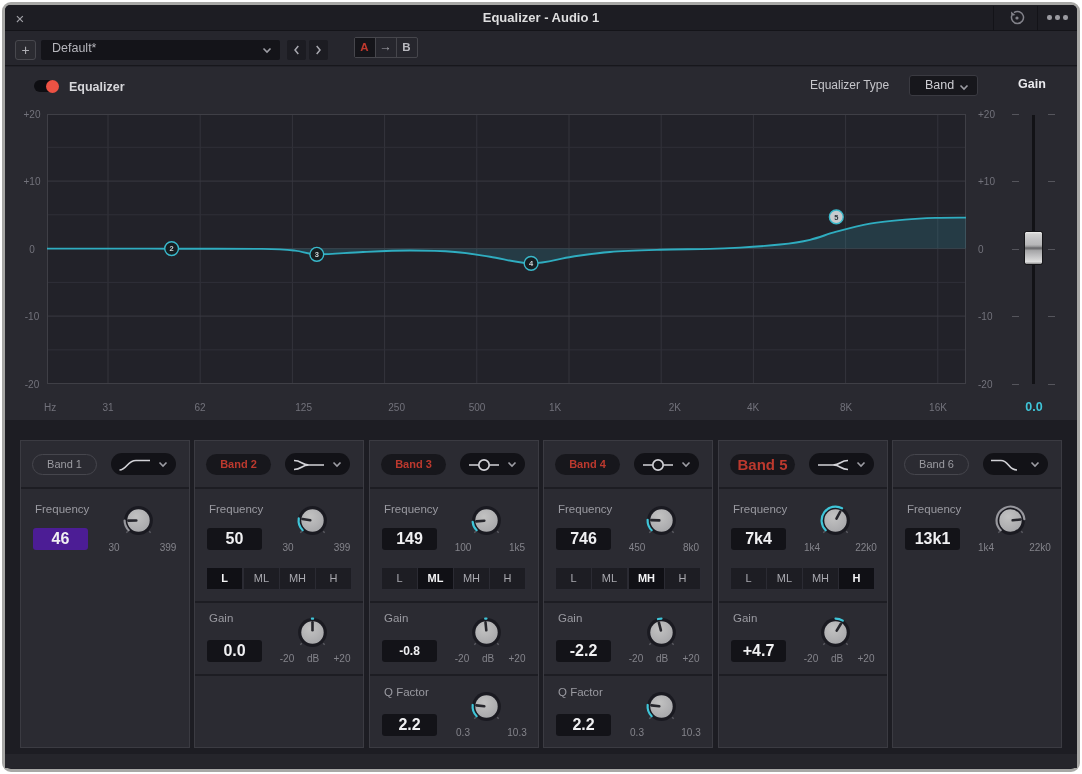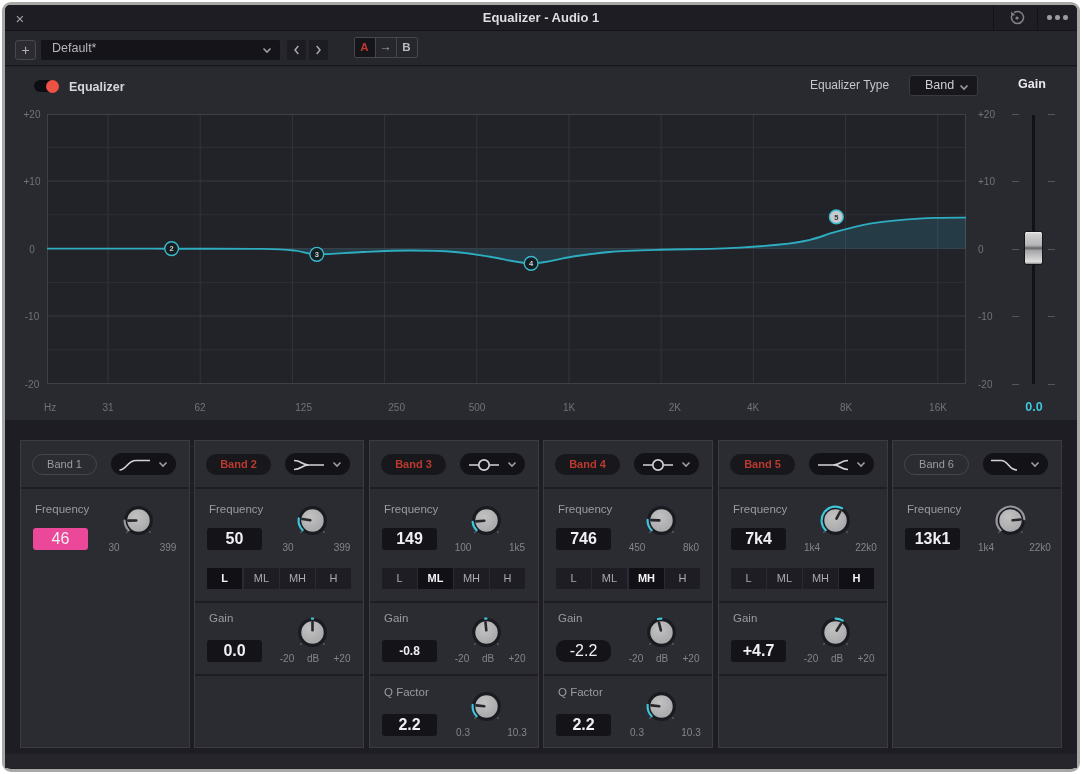--- a/index.html
+++ b/index.html
@@ -109,21 +109,21 @@
 <div class="lbl" style="left:12px;top:311px;width:40px;text-align:center">-10</div>
 <div class="lbl" style="left:978px;top:311px;width:30px">-10</div>
 <div class="lbl" style="left:12px;top:379px;width:40px;text-align:center">-20</div>
 <div class="lbl" style="left:978px;top:379px;width:30px">-20</div>
 <div class="lbl" style="left:44px;top:402px;width:20px">Hz</div>
 <div class="lbl" style="left:88px;top:402px;width:40px;text-align:center">31</div>
 <div class="lbl" style="left:180px;top:402px;width:40px;text-align:center">62</div>
 <div class="lbl" style="left:272px;top:402px;width:40px;text-align:right">125</div>
 <div class="lbl" style="left:365px;top:402px;width:40px;text-align:right">250</div>
 <div class="lbl" style="left:457px;top:402px;width:40px;text-align:center">500</div>
-<div class="lbl" style="left:549px;top:402px;width:40px;text-align:center">1K</div>
+<div class="lbl" style="left:549px;top:402px;width:40px;text-align:left">1K</div>
 <div class="lbl" style="left:641px;top:402px;width:40px;text-align:right">2K</div>
 <div class="lbl" style="left:733px;top:402px;width:40px;text-align:center">4K</div>
 <div class="lbl" style="left:826px;top:402px;width:40px;text-align:center">8K</div>
 <div class="lbl" style="left:918px;top:402px;width:40px;text-align:center">16K</div>
 <div class="abs" style="left:1032px;top:115px;width:3px;height:269px;background:#121216"></div>
 <div class="abs" style="left:1012px;top:114px;width:7px;height:1px;background:#55555c"></div>
 <div class="abs" style="left:1048px;top:114px;width:7px;height:1px;background:#55555c"></div>
 <div class="abs" style="left:1012px;top:181px;width:7px;height:1px;background:#55555c"></div>
 <div class="abs" style="left:1048px;top:181px;width:7px;height:1px;background:#55555c"></div>
 <div class="abs" style="left:1012px;top:249px;width:7px;height:1px;background:#55555c"></div>
@@ -143,21 +143,21 @@
 <div class="abs" style="left:111px;top:453px;width:65px;height:22px;background:#121217;border-radius:11px"></div>
 <svg class="abs" style="left:117px;top:458px" width="36" height="14" viewBox="0 0 36 14">
       <path d="M2.5,12 C10,12 10,2.5 19,2.5 L33,2.5" fill="none" stroke="#d2d2d7" stroke-width="1.6"></path>
     </svg>
 <div class="abs" style="left:158px;top:461px">
       <svg style="display:block" width="10" height="7" viewBox="0 0 10 7">
         <path d="M1.5,1.5 L5,5 L8.5,1.5" fill="none" stroke="#9d9da4" stroke-width="1.6"></path>
       </svg>
     </div>
 <div class="abs" style="left:35px;top:503px;color:#9a9aa1;font-size:11.5px">Frequency</div>
-<div class="abs" style="left:33px;top:528px;width:55px;height:22px;background:#ec4899;border-radius:3px;color:#f0f0f2;font-size:16px;font-weight:normal;text-align:center;line-height:22px">46</div>
+<div class="abs" style="left:33px;top:528px;width:55px;height:22px;background:#4c1d95;border-radius:3px;color:#f0f0f2;font-size:16px;font-weight:bold;text-align:center;line-height:22px">46</div>
 <svg style="position:absolute;left:120px;top:502px" width="37" height="37" viewBox="0 0 37 37">
       <line x1="6.3" y1="30.7" x2="7.8" y2="29.2" stroke="#5b5b62" stroke-width="1.4"></line>
       <line x1="30.7" y1="30.7" x2="29.2" y2="29.2" stroke="#5b5b62" stroke-width="1.4"></line>
       <circle cx="18.5" cy="18.5" r="14.4" fill="#1a1a21"></circle>
       <circle cx="18.5" cy="18.5" r="11.2" fill="url(#kg)"></circle>
       <path d="M8.67,28.33 A13.9,13.9 0 0 1 4.60,18.61" fill="none" stroke="#97979d" stroke-width="2.2" stroke-linecap="round"></path>
       <line x1="16.3" y1="18.5" x2="8.3" y2="18.6" stroke="#26262c" stroke-width="2.6" stroke-linecap="round"></line>
     </svg>
 <div class="abs" style="left:94px;top:542px;width:40px;text-align:center;color:#84848b;font-size:10px">30</div>
 <div class="abs" style="left:148px;top:542px;width:40px;text-align:center;color:#84848b;font-size:10px">399</div>
@@ -288,21 +288,21 @@
       <line x1="16.3" y1="18.4" x2="8.3" y2="18.1" stroke="#26262c" stroke-width="2.6" stroke-linecap="round"></line>
     </svg>
 <div class="abs" style="left:617px;top:542px;width:40px;text-align:center;color:#84848b;font-size:10px">450</div>
 <div class="abs" style="left:671px;top:542px;width:40px;text-align:center;color:#84848b;font-size:10px">8k0</div>
 <div class="abs" style="left:555px;top:567px;width:146px;height:23px;background:#2b2b33;border:1px solid #2b2b33"></div>
 <div class="abs" style="left:556px;top:568px;width:35px;height:21px;background:#1d1d23;color:#a9a9af;font-size:11px;font-weight:normal;text-align:center;line-height:21px">L</div>
 <div class="abs" style="left:592px;top:568px;width:35px;height:21px;background:#1d1d23;color:#a9a9af;font-size:11px;font-weight:normal;text-align:center;line-height:21px">ML</div>
 <div class="abs" style="left:629px;top:568px;width:35px;height:21px;background:#101015;color:#f4f4f6;font-size:11px;font-weight:bold;text-align:center;line-height:21px">MH</div>
 <div class="abs" style="left:665px;top:568px;width:35px;height:21px;background:#1d1d23;color:#a9a9af;font-size:11px;font-weight:normal;text-align:center;line-height:21px">H</div>
 <div class="abs" style="left:558px;top:612px;color:#9a9aa1;font-size:11.5px">Gain</div>
-<div class="abs" style="left:556px;top:640px;width:55px;height:22px;background:#131318;border-radius:9px;color:#f0f0f2;font-size:16px;font-weight:normal;text-align:center;line-height:22px">-2.2</div>
+<div class="abs" style="left:556px;top:640px;width:55px;height:22px;background:#131318;border-radius:3px;color:#f0f0f2;font-size:16px;font-weight:bold;text-align:center;line-height:22px">-2.2</div>
 <svg style="position:absolute;left:643px;top:614px" width="37" height="37" viewBox="0 0 37 37">
       <line x1="6.3" y1="30.7" x2="7.8" y2="29.2" stroke="#5b5b62" stroke-width="1.4"></line>
       <line x1="30.7" y1="30.7" x2="29.2" y2="29.2" stroke="#5b5b62" stroke-width="1.4"></line>
       <circle cx="18.5" cy="18.5" r="14.4" fill="#1a1a21"></circle>
       <circle cx="18.5" cy="18.5" r="11.2" fill="url(#kg)"></circle>
       <path d="M14.94,5.06 A13.9,13.9 0 0 1 18.50,4.60" fill="none" stroke="#3fc5d8" stroke-width="2.2" stroke-linecap="round"></path>
       <line x1="17.9" y1="16.4" x2="15.9" y2="8.6" stroke="#26262c" stroke-width="2.6" stroke-linecap="round"></line>
     </svg>
 <div class="abs" style="left:616px;top:653px;width:40px;text-align:center;color:#84848b;font-size:10px">-20</div>
 <div class="abs" style="left:642px;top:653px;width:40px;text-align:center;color:#84848b;font-size:10px">dB</div>
@@ -316,21 +316,21 @@
       <circle cx="18.5" cy="18.5" r="11.2" fill="url(#kg)"></circle>
       <path d="M8.67,28.33 A13.9,13.9 0 0 1 4.68,16.97" fill="none" stroke="#3fc5d8" stroke-width="2.2" stroke-linecap="round"></path>
       <line x1="16.3" y1="18.3" x2="8.4" y2="17.4" stroke="#26262c" stroke-width="2.6" stroke-linecap="round"></line>
     </svg>
 <div class="abs" style="left:617px;top:727px;width:40px;text-align:center;color:#84848b;font-size:10px">0.3</div>
 <div class="abs" style="left:671px;top:727px;width:40px;text-align:center;color:#84848b;font-size:10px">10.3</div>
 <div class="abs" style="left:718px;top:440px;width:170px;height:308px;background:#2b2b32;border:1px solid #3b3b42"></div>
 <div class="abs" style="left:719px;top:487px;width:168px;height:2px;background:#1d1d23"></div>
 <div class="abs" style="left:719px;top:601px;width:168px;height:2px;background:#1d1d23"></div>
 <div class="abs" style="left:719px;top:674px;width:168px;height:2px;background:#1d1d23"></div>
-<div class="abs" style="left:730px;top:454px;width:65px;height:21px;background:#17171c;border-radius:10.5px;color:#bc392e;font-size:11px;font-weight:bold;text-align:center;line-height:21px">Band 5</div>
+<div class="abs" style="left:730px;top:454px;width:65px;height:21px;background:#17171c;border-radius:10.5px;color:#bc392e;font-size:15px;font-weight:bold;text-align:center;line-height:21px">Band 5</div>
 <div class="abs" style="left:809px;top:453px;width:65px;height:22px;background:#121217;border-radius:11px"></div>
 <svg class="abs" style="left:815px;top:458px" width="36" height="14" viewBox="0 0 36 14">
       <path d="M33,2.5 C25,2.5 26,7 18,7 M33,11.5 C25,11.5 26,7 18,7 M18,7 L3,7" fill="none" stroke="#d2d2d7" stroke-width="1.6"></path>
     </svg>
 <div class="abs" style="left:856px;top:461px">
       <svg style="display:block" width="10" height="7" viewBox="0 0 10 7">
         <path d="M1.5,1.5 L5,5 L8.5,1.5" fill="none" stroke="#9d9da4" stroke-width="1.6"></path>
       </svg>
     </div>
 <div class="abs" style="left:733px;top:503px;color:#9a9aa1;font-size:11.5px">Frequency</div>

